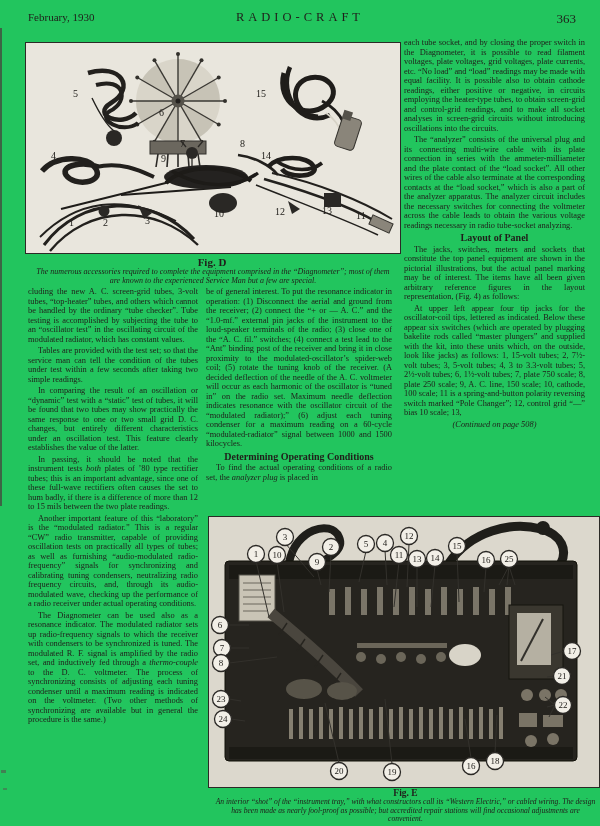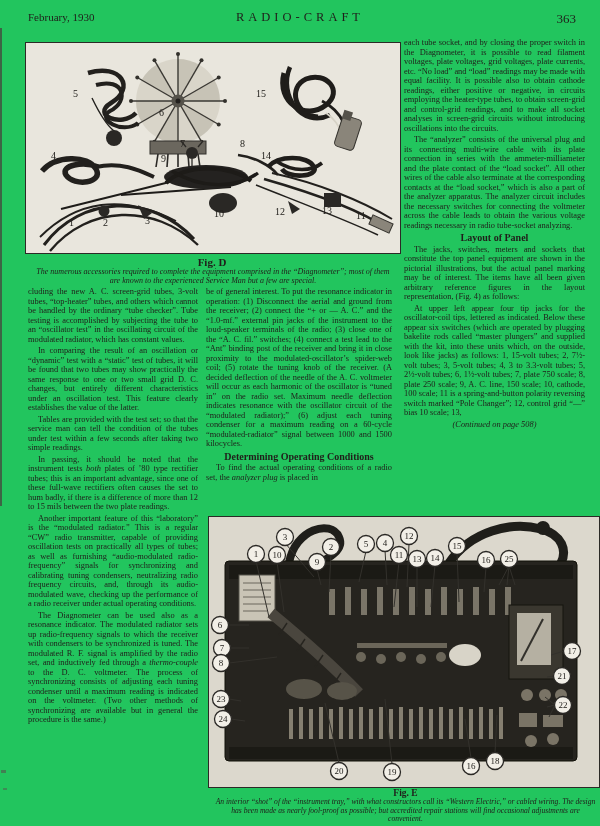--- a/index.html
+++ b/index.html
@@ -191,22 +191,22 @@
         <text class="fig-num" x="235" y="116">14</text>
         <text class="fig-num" x="230" y="54">15</text>
       </g>
     </svg>
   </div>
   <div class="fig-d-label">Fig. D</div>
   <div class="fig-d-caption">The numerous accessories required to complete the equipment comprised in the “Diagnometer”; most of them are known to the experienced Service Man but a few are special.</div>
 
   <div class="col col-left">
     <p><span>cluding the new A. C. screen-grid tubes, 3-volt tubes, “top-heater” tubes, and others which cannot be handled by the ordinary “tube checker”. Tube testing is accomplished by subjecting the tube to an “oscillator test” in the oscillating circuit of the modulated radiator, which has constant values.</span></p>
+    <p class="indent"><span>Tables are provided with the test set; so that the service man can tell the condition of the tubes under test within a few seconds after taking two simple readings.</span></p>
     <p class="indent"><span>In comparing the result of an oscillation or “dynamic” test with a “static” test of tubes, it will be found that two tubes may show practically the same response to one or two small grid D. C. changes, but entirely different characteristics under an oscillation test. This feature clearly establishes the value of the latter.</span></p>
-    <p class="indent"><span>Tables are provided with the test set; so that the service man can tell the condition of the tubes under test within a few seconds after taking two simple readings.</span></p>
     <p class="indent"><span>In passing, it should be noted that the instrument tests </span><i>both</i><span> plates of ’80 type rectifier tubes; this is an important advantage, since one of these full-wave rectifiers often causes the set to hum badly, if there is a difference of more than 12 to 15 mils between the two plate readings.</span></p>
     <p class="indent"><span>Another important feature of this “laboratory” is the “modulated radiator.” This is a regular “CW” radio transmitter, capable of providing oscillation tests on practically all types of tubes; as well as furnishing “audio-modulated radio-frequency” signals for synchronizing and calibrating tuning condensers, neutralizing radio frequency circuits, and, through its audio-modulated wave, checking up the performance of a radio receiver under actual operating conditions.</span></p>
     <p class="indent"><span>The Diagnometer can be used also as a resonance indicator. The modulated radiator sets up radio-frequency signals to which the receiver with condensers to be synchronized is tuned. The modulated R. F. signal is amplified by the radio set, and inductively fed through a </span><i>thermo-couple</i><span> to the D. C. voltmeter. The process of synchronizing consists of adjusting each tuning condenser until a maximum reading is indicated on the voltmeter. (Two other methods of synchronizing are available but in general the procedure is the same.)</span></p>
   </div>
 
   <div class="col col-mid">
     <p><span>be of general interest.  To put the resonance indicator in operation:  (1) Disconnect the aerial and ground from the receiver; (2) connect the “+ or — A. C.” and the “1.0-mf.” external pin jacks of the instrument to the loud-speaker terminals of the radio; (3) close one of the “A. C. fil.” switches; (4) connect a test lead to the “Ant” binding post of the receiver and bring it in close proximity to the modulated-oscillator’s spider-web coil; (5) rotate the tuning knob of the receiver.  (A decided deflection of the needle of the A. C. voltmeter will occur as each harmonic of the oscillator is “tuned in” on the radio set.  Maximum needle deflection indicates resonance with the oscillator circuit of the “modulated radiator);” (6) adjust each tuning condenser for a maximum reading on a 60-cycle “modulated-radiator” signal between 1000 and 1500 kilocycles.</span></p>
     <div class="col-heading">Determining Operating Conditions</div>
     <p class="indent"><span>To find the actual operating conditions of a radio set, the </span><i>analyzer plug</i><span> is placed in</span></p>
   </div>

